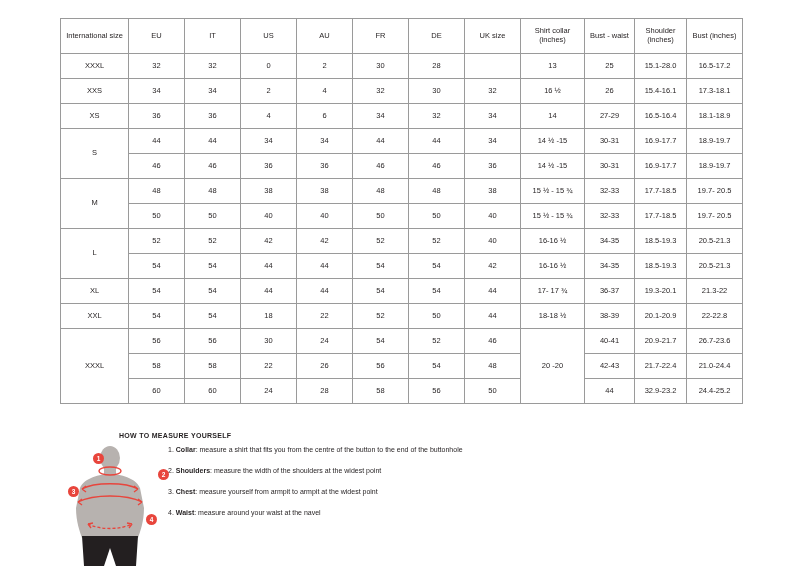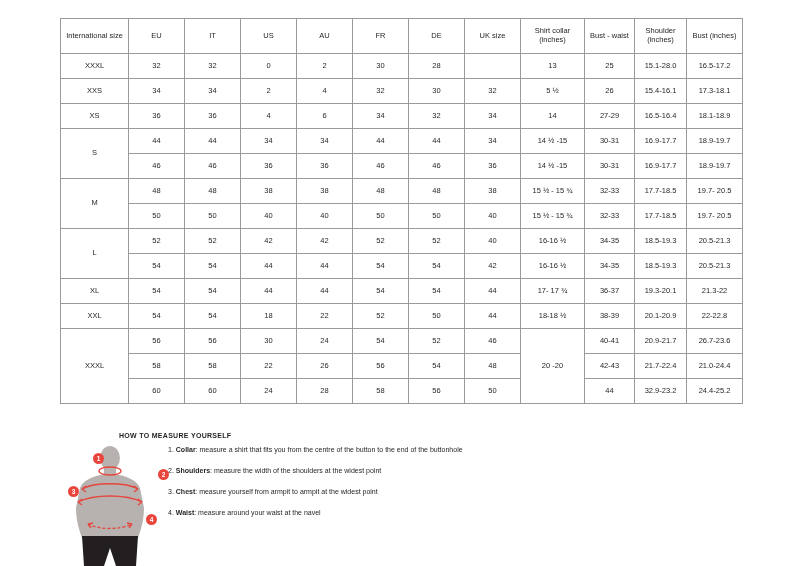--- a/index.html
+++ b/index.html
@@ -163,21 +163,21 @@
 
       <tr>
         <td>XXS</td>
         <td>34</td>
         <td>34</td>
         <td>2</td>
         <td>4</td>
         <td>32</td>
         <td>30</td>
         <td>32</td>
-        <td>5 ½</td>
+        <td>16 ½</td>
         <td>26</td>
         <td>15.4-16.1</td>
         <td>17.3-18.1</td>
       </tr>
 
       <tr>
         <td>XS</td>
         <td>36</td>
         <td>36</td>
         <td>4</td>

